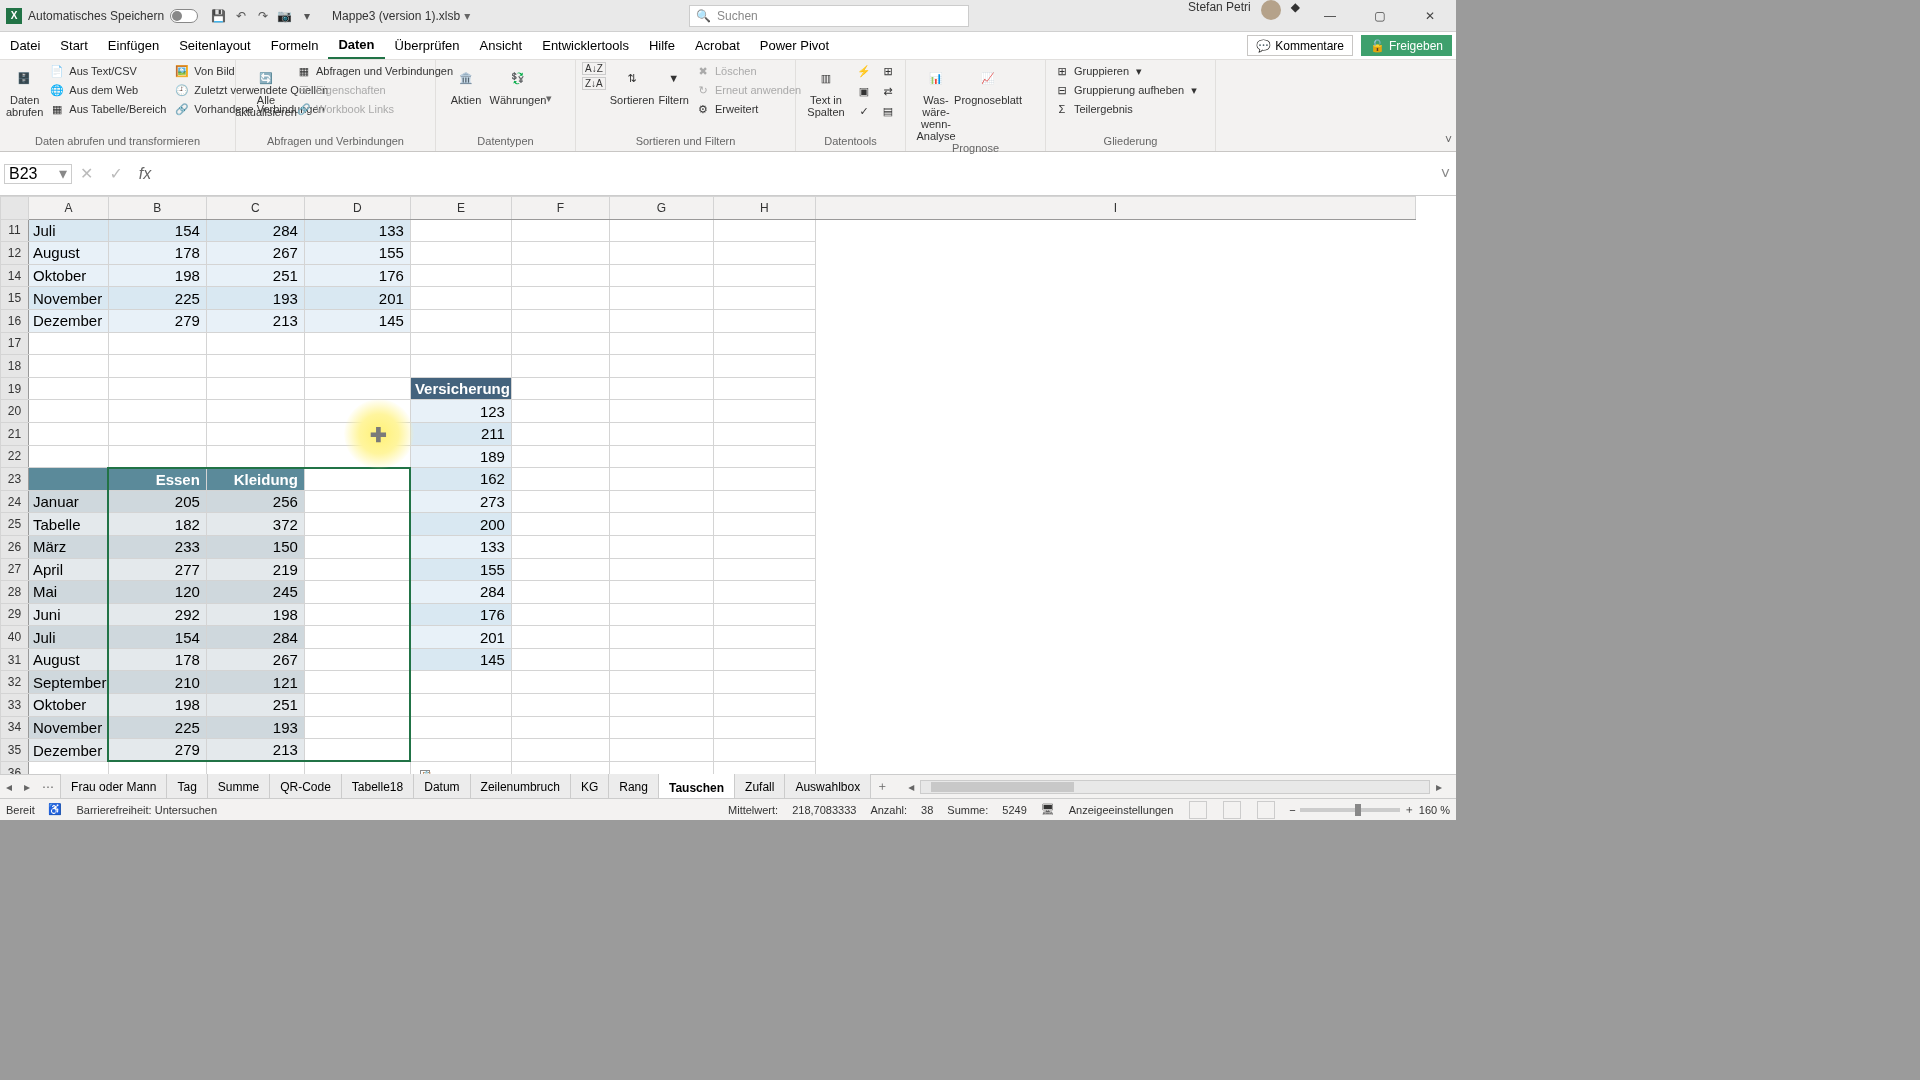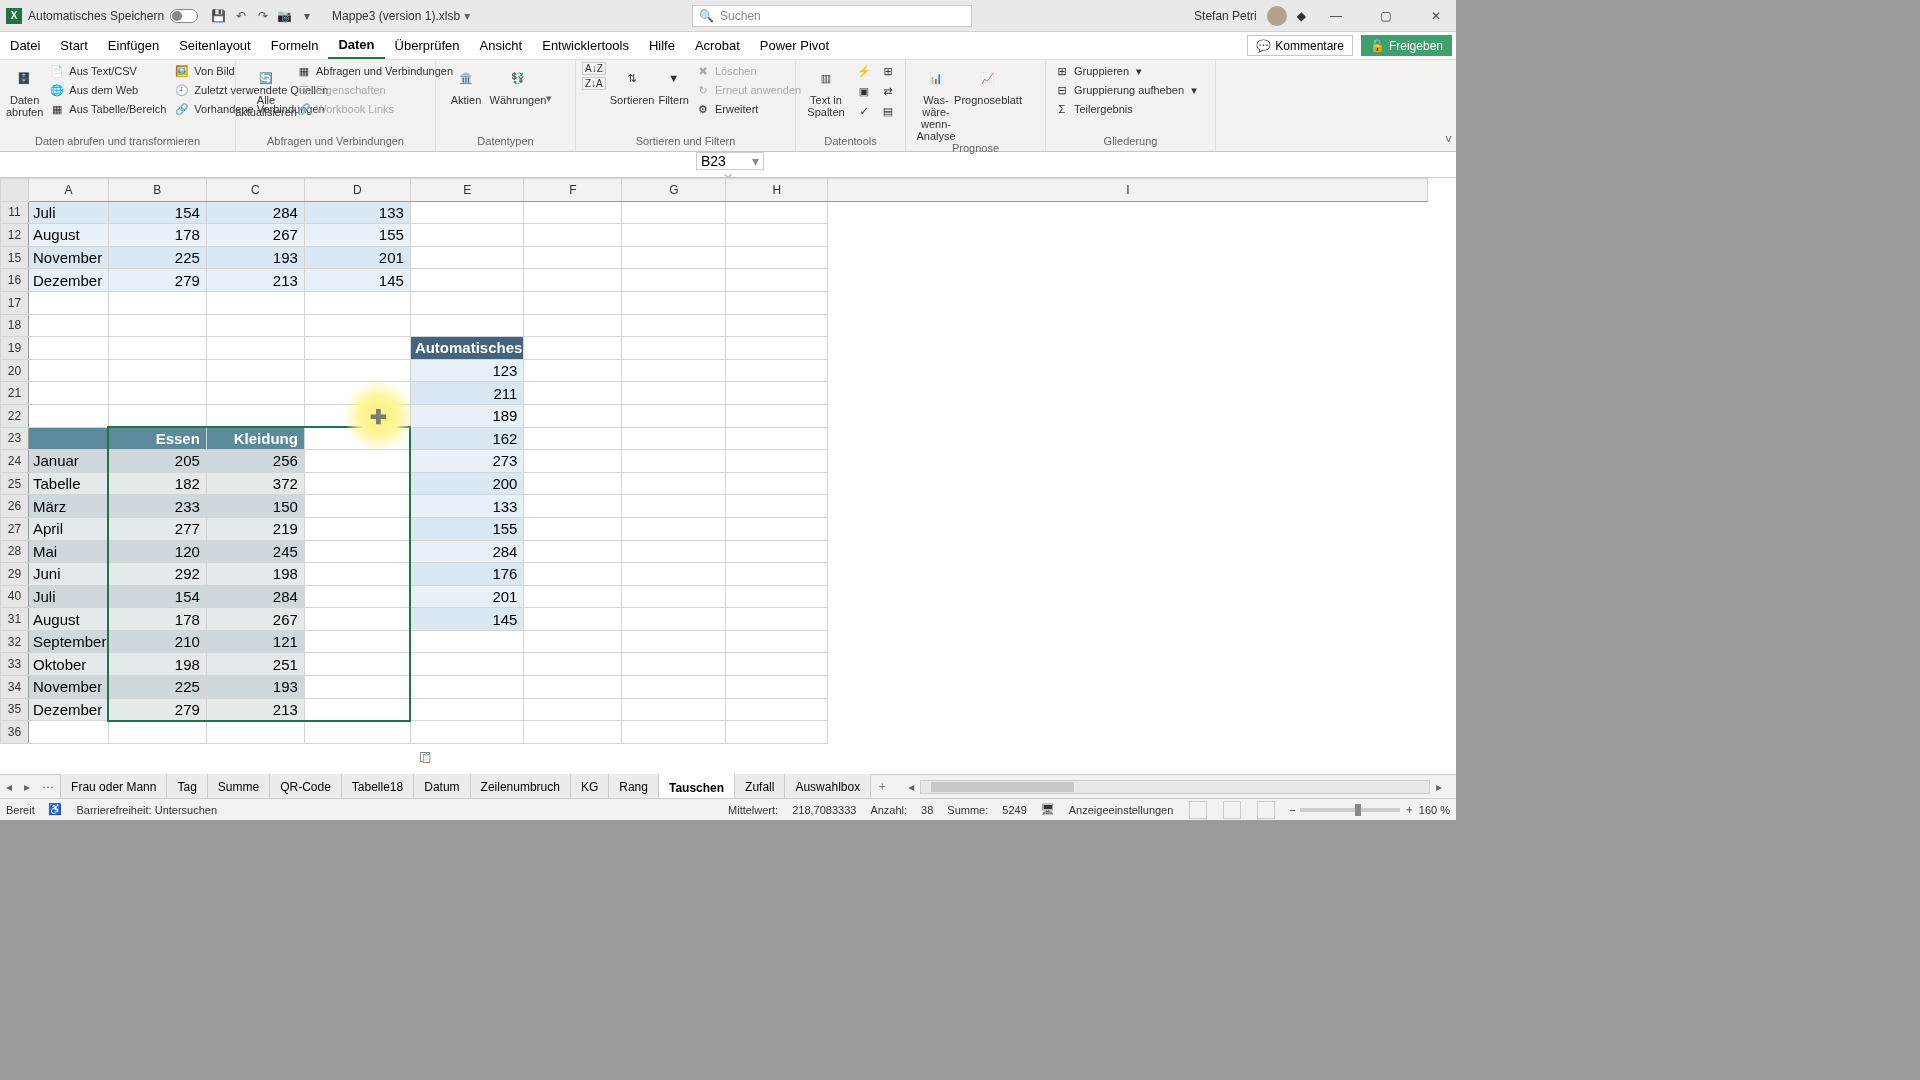--- a/index.html
+++ b/index.html
@@ -24,21 +24,21 @@
 
   
   .titlebar { height:32px; background:var(--titlebar); display:flex; align-items:center; font-size:12px; color:#333; border-bottom:1px solid #d0d0d0; }
   .titlebar .left { display:flex; align-items:center; padding-left:6px; }
   .titlebar .logo { width:16px;height:16px;background:var(--green);display:flex;align-items:center;justify-content:center;color:#fff;font-weight:bold;font-size:10px;margin-right:6px;}
   .titlebar .qat { display:flex; align-items:center; gap:4px; margin-left:6px;}
   .titlebar .qat .qatbtn { width:18px;height:18px;display:flex;align-items:center;justify-content:center;color:#555;font-size:12px;}
   .titlebar .toggle { width:28px;height:14px;border:1px solid #888;border-radius:7px;background:#fff;position:relative;margin:0 6px;}
   .titlebar .toggle::after{content:"";width:10px;height:10px;background:#888;border-radius:50%;position:absolute;top:1px;left:1px;}
   .titlebar .search { flex:0 0 280px; height:22px; background:#fff; border:1px solid #ccc; margin-left:auto; margin-right:auto; display:flex; align-items:center; padding:0 6px; gap:6px; color:#888;}
-  .titlebar .right { display:flex; align-items:center; gap:10px; }
+  .titlebar .right { display:flex; align-items:flex-start; gap:10px; padding-right:6px;}
   .winbtn { width:40px;height:32px;display:flex;align-items:center;justify-content:center;color:#444;font-size:12px;}
 
   
   .ribbon-tabs { height:28px; background:#fff; display:flex; align-items:stretch; font-size:13px; border-bottom:1px solid #e1dfdd;}
   .rtab { padding:0 10px; display:flex;align-items:center; cursor:pointer;}
   .rtab.active{ border-bottom:2px solid #217346; font-weight:600;}
   .ribbon-tabs .spacer { flex:1;}
   .ribbon-tabs .rbtn { border:1px solid #c8c6c4; margin:3px 4px; padding:0 8px; display:flex;align-items:center; font-size:12px; gap:4px;}
   .ribbon-tabs .share { background:var(--lightgreen); color:#fff; border-color:var(--lightgreen);}
 
@@ -48,21 +48,21 @@
   .rgroup .body { flex:1; display:flex; align-items:flex-start; gap:4px;}
   .rgroup .lbl { text-align:center; font-size:11px; color:#666; height:16px;}
   .bigbtn { display:flex; flex-direction:column; align-items:center; justify-content:flex-start; width:48px; padding-top:2px; gap:2px; text-align:center;}
   .bigbtn .ico { width:28px;height:28px; display:flex;align-items:center;justify-content:center;}
   .smallstack { display:flex; flex-direction:column; gap:1px;}
   .smallbtn { display:flex; align-items:center; gap:4px; padding:1px 2px; white-space:nowrap;}
   .smallbtn .ico { width:16px;height:16px;display:inline-flex;align-items:center;justify-content:center;}
   .disabled { color:#aaa;}
 
   
-  .fbar { height:26px; display:flex; align-items:center; border-bottom:1px solid #ccc; font-size:14px;flex-direction:column;}
+  .fbar { height:44px; display:flex; align-items:center; border-bottom:1px solid #ccc; font-size:16px;}
   .fbar .namebox { width:68px; border:1px solid #ccc; height:20px; margin-left:4px; padding:0 4px; display:flex; align-items:center; justify-content:space-between;}
   .fbar .fx { padding:0 8px; color:#666;}
   .fbar .finput { flex:1; height:20px;}
 
   
   .gridwrap { flex:1; overflow:hidden; position:relative; background:#fff;}
   table.sheet { border-collapse:collapse; table-layout:fixed;}
   table.sheet td, table.sheet th { border:1px solid var(--gridline); height:22.6px; font-size:15px; overflow:hidden; white-space:nowrap; }
   table.sheet th.colhdr { background:var(--col-hdr-bg); font-weight:normal; font-size:12px; text-align:center; height:20px; color:#333; border-bottom:1px solid #999;}
   table.sheet th.rowhdr { background:var(--row-hdr-bg); font-weight:normal; font-size:12px; text-align:center; color:#333; min-width:28px; border-right:1px solid #999;}
@@ -391,20 +391,31 @@
             <td class="txt blue2">August</td>
             <td class="num blue2">178</td>
             <td class="num blue2">267</td>
             <td class="num blue2">155</td>
             <td class=""></td>
             <td class=""></td>
             <td class=""></td>
             <td class=""></td>
           </tr>
           <tr>
+            <th class="rowhdr">14</th>
+            <td class="txt blue2">Oktober</td>
+            <td class="num blue2">198</td>
+            <td class="num blue2">251</td>
+            <td class="num blue2">176</td>
+            <td class=""></td>
+            <td class=""></td>
+            <td class=""></td>
+            <td class=""></td>
+          </tr>
+          <tr>
             <th class="rowhdr">15</th>
             <td class="txt blue1">November</td>
             <td class="num blue1">225</td>
             <td class="num blue1">193</td>
             <td class="num blue1">201</td>
             <td class=""></td>
             <td class=""></td>
             <td class=""></td>
             <td class=""></td>
           </tr>
@@ -440,21 +451,21 @@
             <td class=""></td>
             <td class=""></td>
             <td class=""></td>
           </tr>
           <tr>
             <th class="rowhdr">19</th>
             <td class=""></td>
             <td class=""></td>
             <td class=""></td>
             <td class=""></td>
-            <td class="txt darkbluehdr">Automatisches</td>
+            <td class="txt darkbluehdr">Versicherung</td>
             <td class=""></td>
             <td class=""></td>
             <td class=""></td>
           </tr>
           <tr>
             <th class="rowhdr">20</th>
             <td class=""></td>
             <td class=""></td>
             <td class=""></td>
             <td class=""></td>

